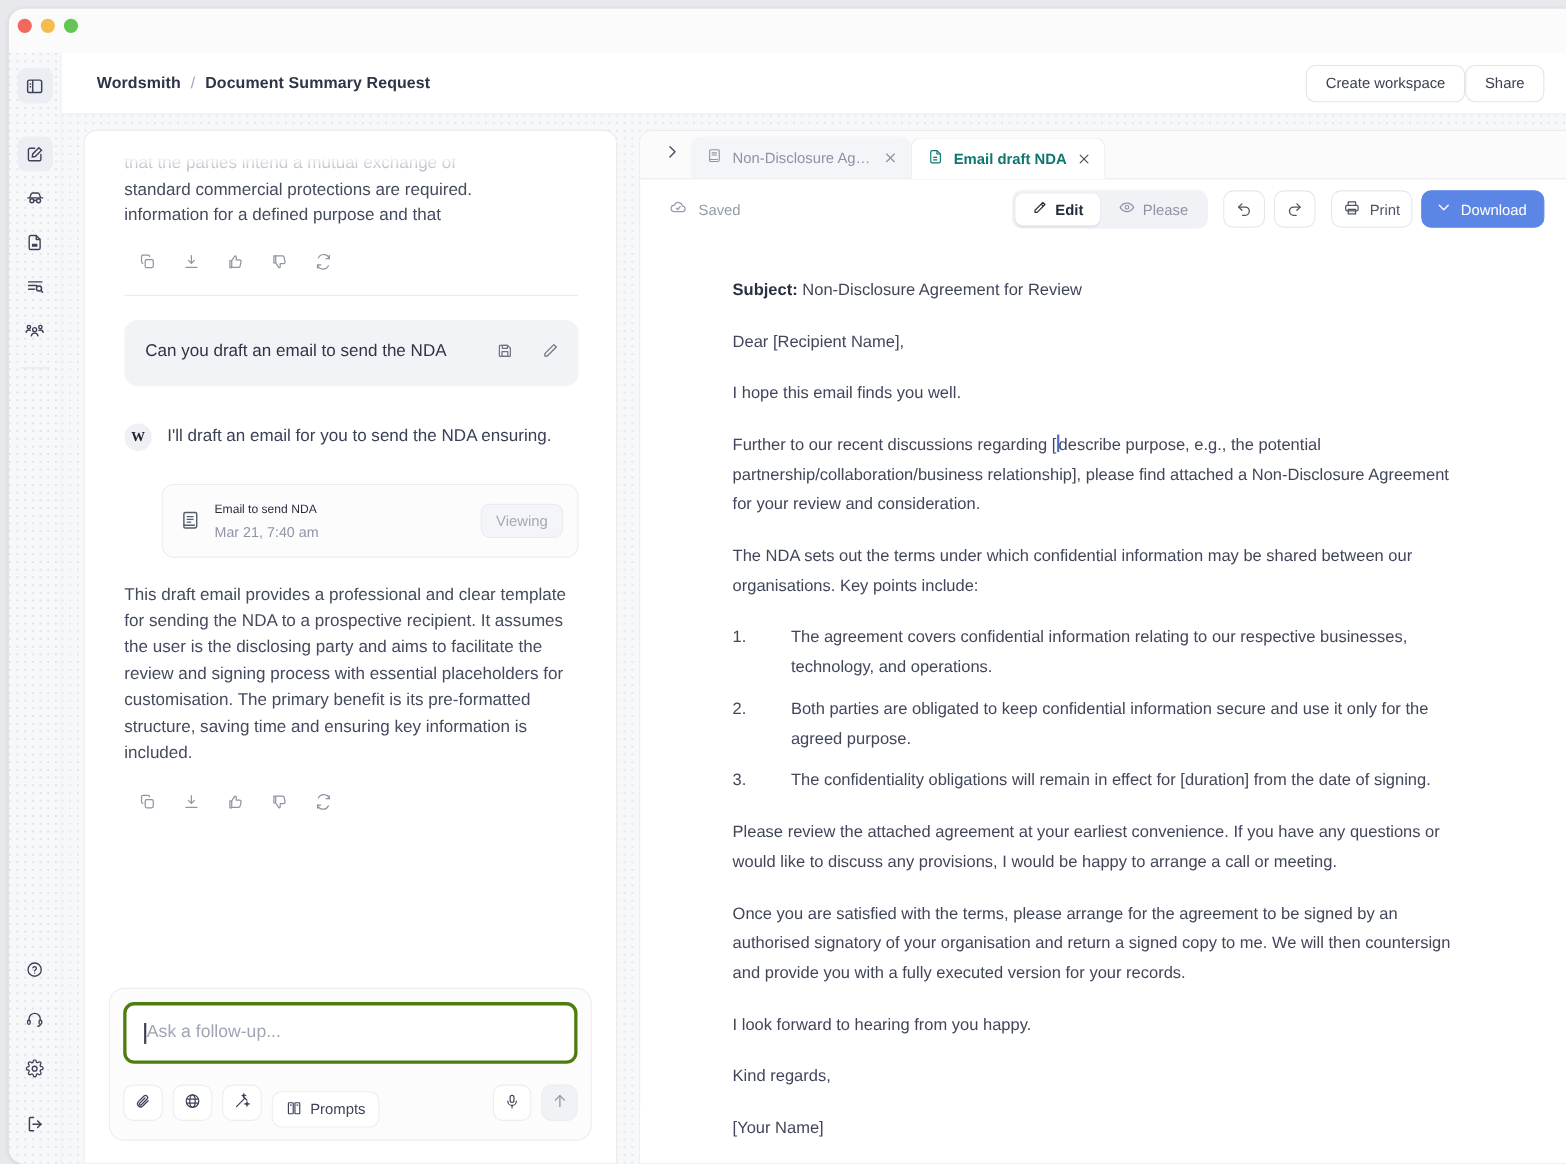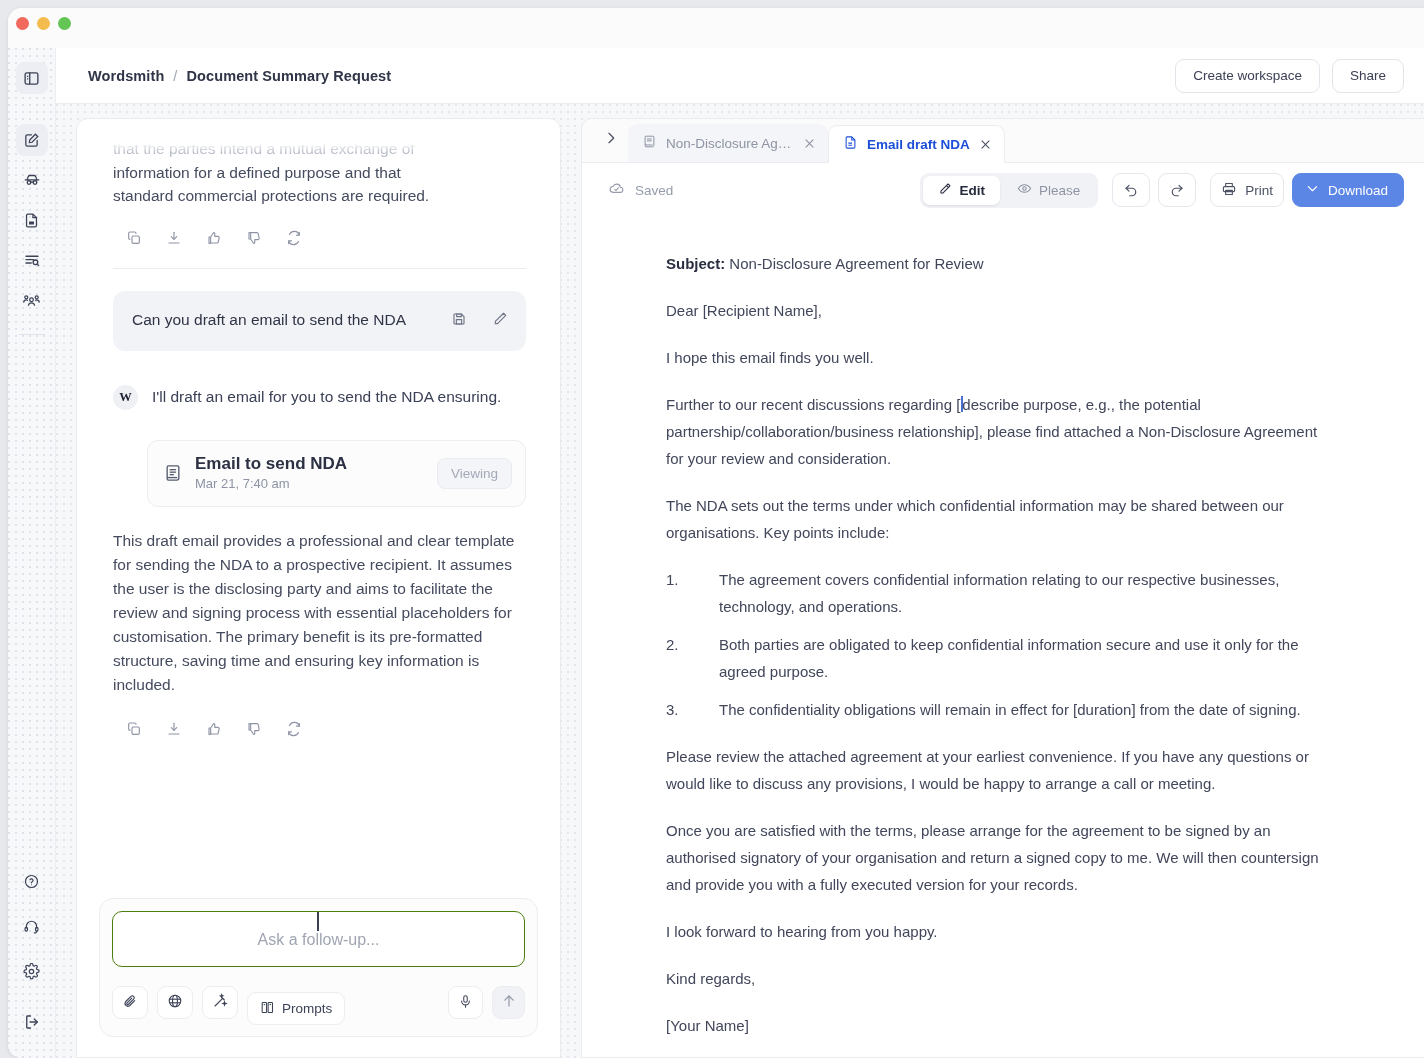--- a/index.html
+++ b/index.html
@@ -55,21 +55,21 @@
   .header {
     position: absolute; left: 48px; top: 40px;
     width: calc(100% - 48px); height: 56px;
     background: #ffffff;
     border-bottom: 1px solid #ececf0;
     display: flex; align-items: center;
     padding: 0 20px 0 32px;
   }
   .breadcrumb { display: flex; align-items: flex-end; gap: 9px; font-size: 14.5px; font-weight: 700; color: #2f3447; letter-spacing: .1px; }
   .breadcrumb .slash { color: #9ea4b4; font-weight: 500; }
-  .header-right { margin-left: auto; display: flex; gap: 12px; }
+  .header-right { margin-left: auto; display: flex; gap: 0; }
   .ghost-btn {
     height: 34px; padding: 0 17px; border-radius: 9px;
     border: 1px solid #e2e4ea; background: #fff;
     font-size: 13.5px; color: #3b4054; font-family: inherit;
     cursor: pointer; white-space: nowrap;
   }
 
   
   .body {
     position: absolute; left: 48px; top: 96px;
@@ -126,38 +126,38 @@
 
   .doc-card {
     margin: 30px 0 0 34px;
     border: 1px solid #ededf1; border-radius: 11px;
     background: #fcfcfd;
     padding: 13px 13px 13px 15px;
     display: flex; align-items: center; gap: 12px;
   }
   .doc-card .dc-icon { color: #565c6e; display: flex; }
   .doc-card .dc-meta { flex: 1; }
-  .doc-card .dc-title { font-size: 17px; font-weight: 700; color: #2b3042; line-height: 19px; }
+  .doc-card .dc-title { font-size: 11px; font-weight: 400; color: #2b3042; line-height: 19px; }
   .doc-card .dc-date { font-size: 13px; color: #8e94a4; line-height: 19px; margin-top: 1px; }
   .viewing-chip {
     border: 1px solid #eaebf0; border-radius: 8px;
     background: #f4f5f8; color: #a4a9b8;
     font-size: 13.5px; padding: 7px 13px; cursor: pointer;
   }
   .summary-text { margin-top: 22px; font-size: 15.5px; line-height: 24px; color: #454b5e; }
 
   
   .composer-wrap {
     position: absolute; left: 22px; right: 22px; bottom: 20px;
     background: #fcfcfd; border: 1px solid #ededf1; border-radius: 14px;
     padding: 12px 12px 11px;
   }
   .composer-input {
-    height: 56px; background: #fff; border: 1px solid #4d7c0f; border-radius: 10px;
-    display: flex; align-items: center; padding: 0 16px; flex-direction: column;
+    height: 56px; background: #fff; border: 3px solid #4d7c0f; border-radius: 10px;
+    display: flex; align-items: center; padding: 0 16px;
   }
   .caret { width: 1.5px; height: 19px; background: #3b4054; margin-right: 1px; }
   .ph { font-size: 16px; color: #a0a5b3; }
   .composer-row { display: flex; align-items: center; gap: 9px; margin-top: 13px; }
   .pill {
     height: 33px; min-width: 33px; padding: 0 9px;
     border: 1px solid #ededf1; border-radius: 9px; background: #fff;
     display: flex; align-items: center; justify-content: center; gap: 7px;
     color: #3d4357; cursor: pointer; font-size: 13.5px; font-family: inherit;
   }
@@ -180,21 +180,21 @@
   .tabbar { height: 44px; display: flex; align-items: flex-end; background: #fbfbfc;
             border-bottom: 1px solid #ececf0; padding-left: 12px; }
   .expand-btn { width: 34px; height: 44px; display: flex; align-items: center; justify-content: center;
                 color: #4d5365; cursor: pointer; }
   .tab {
     height: 38px; display: flex; align-items: center; gap: 9px;
     padding: 0 12px 0 14px; font-size: 13.5px; border-radius: 9px 9px 0 0;
     cursor: pointer; max-width: 200px;
   }
   .tab.inactive { color: #8e94a4; background: #f4f5f8; }
-  .tab.active { color: #1d4ed8; background: #fff; font-weight: 700;
+  .tab.active { color: #0f766e; background: #fff; font-weight: 700;
                 border: 1px solid #ececf0; border-bottom: 1px solid #fff;
                 margin-bottom: -1px; }
   .tab .tab-label { overflow: hidden; white-space: nowrap; text-overflow: ellipsis; }
   .tab .x { color: #8a90a0; display: flex; flex: 0 0 auto; }
   .tab.active .x { color: #4c5264; }
 
   .doc-toolbar { height: 54px; display: flex; align-items: center; padding: 0 20px 0 26px; justify-content: center; }
   .saved { display: flex; align-items: center; gap: 10px; color: #969cab; font-size: 13.5px; }
   .doc-toolbar .spacer { flex: 1; }
   .segmented { display: flex; background: #f1f2f6; border-radius: 9px; padding: 3px; gap: 2px; }
@@ -371,22 +371,22 @@
     </div>
   </div>
 
   <div class="body">
 
     <div class="chat-pane">
       <div class="chat-scroll">
 
         <div class="msg-assistant-tail tail-clip">
           <div class="fade-line">that the parties intend a mutual exchange of</div>
+          <div>standard commercial protections are required.</div>
           <div>information for a defined purpose and that</div>
-          <div>standard commercial protections are required.</div>
           <div class="fade-mask"></div>
         </div>
 
         <div class="act-row">
           <span class="ic">
             <svg width="16" height="16" viewBox="0 0 24 24" fill="none" stroke="currentColor" stroke-width="1.7" stroke-linejoin="round">
               <rect x="9" y="9" width="11" height="11" rx="2"></rect>
                 <path d="M15 5.5V5a2 2 0 0 0-2-2H6a2 2 0 0 0-2 2v7a2 2 0 0 0 2 2h.5"></path>
             </svg>
           </span>

